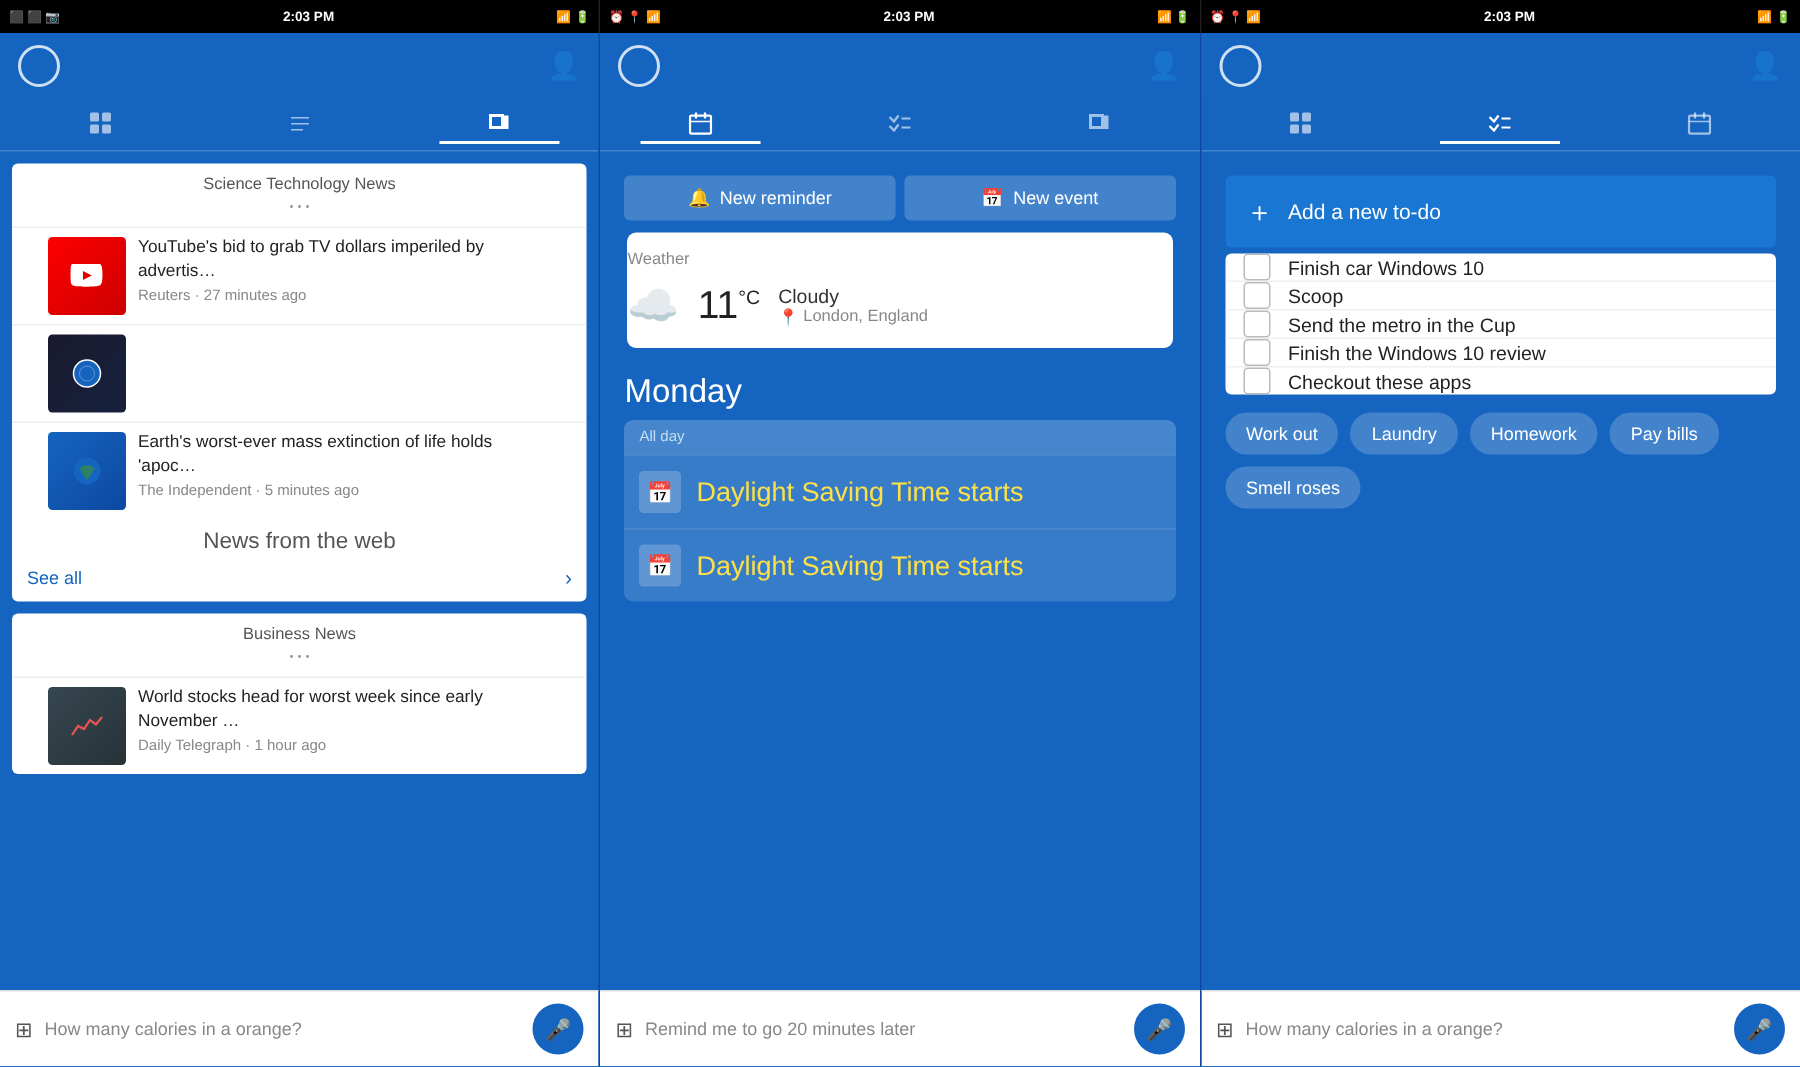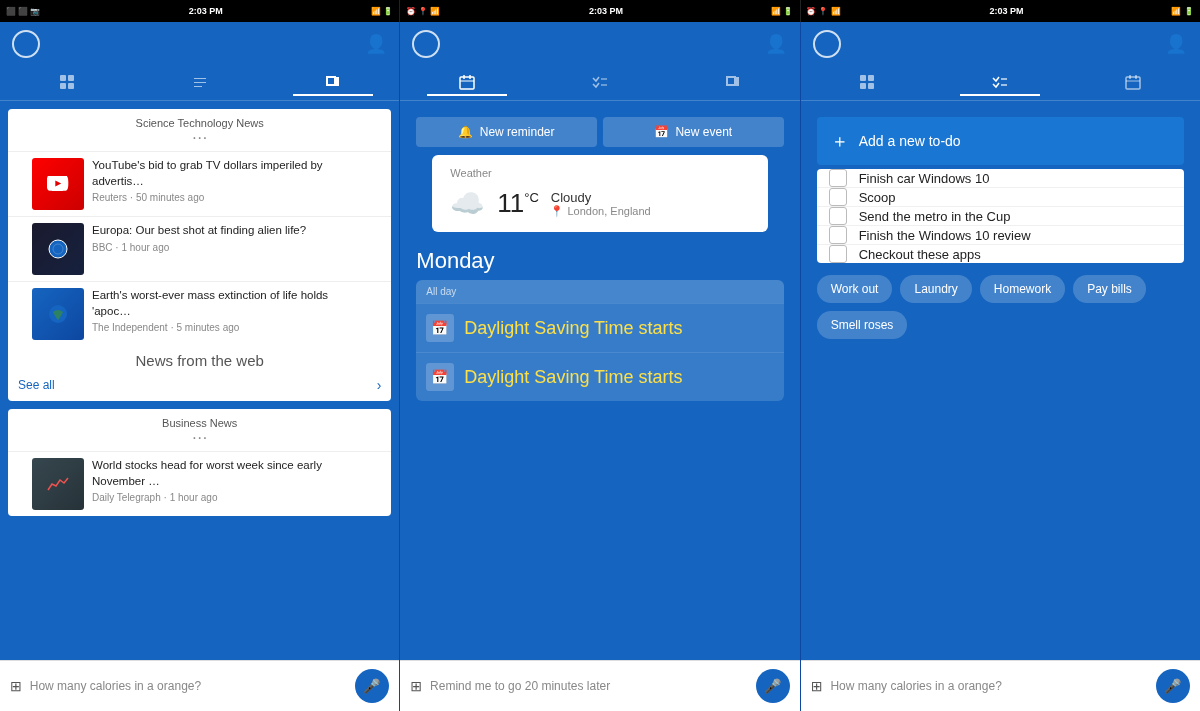--- a/index.html
+++ b/index.html
@@ -259,22 +259,22 @@
       cursor: pointer;
       display: flex;
       align-items: center;
       justify-content: center;
       gap: 6px;
     }
 
     .weather-card {
       background: #fff;
       border-radius: 6px;
-      margin: 0 24px 8px;
-      padding: 12px 18px;
+      margin: 0 10px 8px;
+      padding: 12px 0;
     }
     .weather-label {
       font-size: 11px;
       color: #888;
       margin-bottom: 8px;
     }
     .weather-main {
       display: flex;
       align-items: center;
       gap: 12px;
@@ -491,36 +491,30 @@
         </div>
         <div class="news-item">
           <div class="news-thumbnail news-thumb-youtube">
             <svg width="22" height="16" viewBox="0 0 22 16">
                 <path d="M21 2.5C21 2.5 20.7 0.9 20 0.2C19.1-0.7 18.1-0.7 17.6-0.6C14.7-0.4 10.5-0.4 10.5-0.4C10.5-0.4 6.3-0.4 3.4-0.6C2.9-0.7 1.9-0.7 1-0.2C0.3 0.9 0 2.5 0 2.5S-0.3 4.3-0.3 6.2V7.9C-0.3 9.8 0 11.6 0 11.6C0 11.6 0.3 13.2 1 13.9C1.9 14.8 3.1 14.7 3.6 14.8C5.5 15 10.5 15.1 10.5 15.1C10.5 15.1 14.7 15 17.6 14.8C18.1 14.7 19.1 14.7 20 13.9C20.7 13.2 21 11.6 21 11.6C21 11.6 21.3 9.8 21.3 7.9V6.2C21.3 4.3 21 2.5 21 2.5ZM8.3 10.6V4.6L14.2 7.6L8.3 10.6Z" fill="white"></path>
               </svg>
           </div>
           <div class="news-text">
             <div class="news-headline">YouTube's bid to grab TV dollars imperiled by advertis…</div>
             <div class="news-meta">
-              <span>Reuters</span> · <span>50 minutes ago</span>
+              <span>Reuters</span> · <span>27 minutes ago</span>
             </div>
           </div>
         </div>
         <div class="news-item">
           <div class="news-thumbnail news-thumb-space">
             <svg width="20" height="20" viewBox="0 0 20 20">
                 <circle cx="10" cy="10" r="9" fill="#1565c0" stroke="#fff" stroke-width="1"></circle>
                 <circle cx="10" cy="10" r="5" fill="none" stroke="rgba(255,255,255,0.4)" stroke-width="0.5"></circle>
               </svg>
-          </div>
-          <div class="news-text">
-            <div class="news-headline">Europa: Our best shot at finding alien life?</div>
-            <div class="news-meta">
-              <span>BBC</span> · <span>1 hour ago</span>
-            </div>
           </div>
         </div>
         <div class="news-item">
           <div class="news-thumbnail news-thumb-earth">
             <svg width="20" height="20" viewBox="0 0 20 20">
                 <circle cx="10" cy="10" r="9" fill="#1565c0"></circle>
                 <path d="M5 8 Q10 4 15 8 Q12 14 10 16 Q8 14 5 8Z" fill="#388e3c" opacity="0.7"></path>
               </svg>
           </div>
           <div class="news-text">

